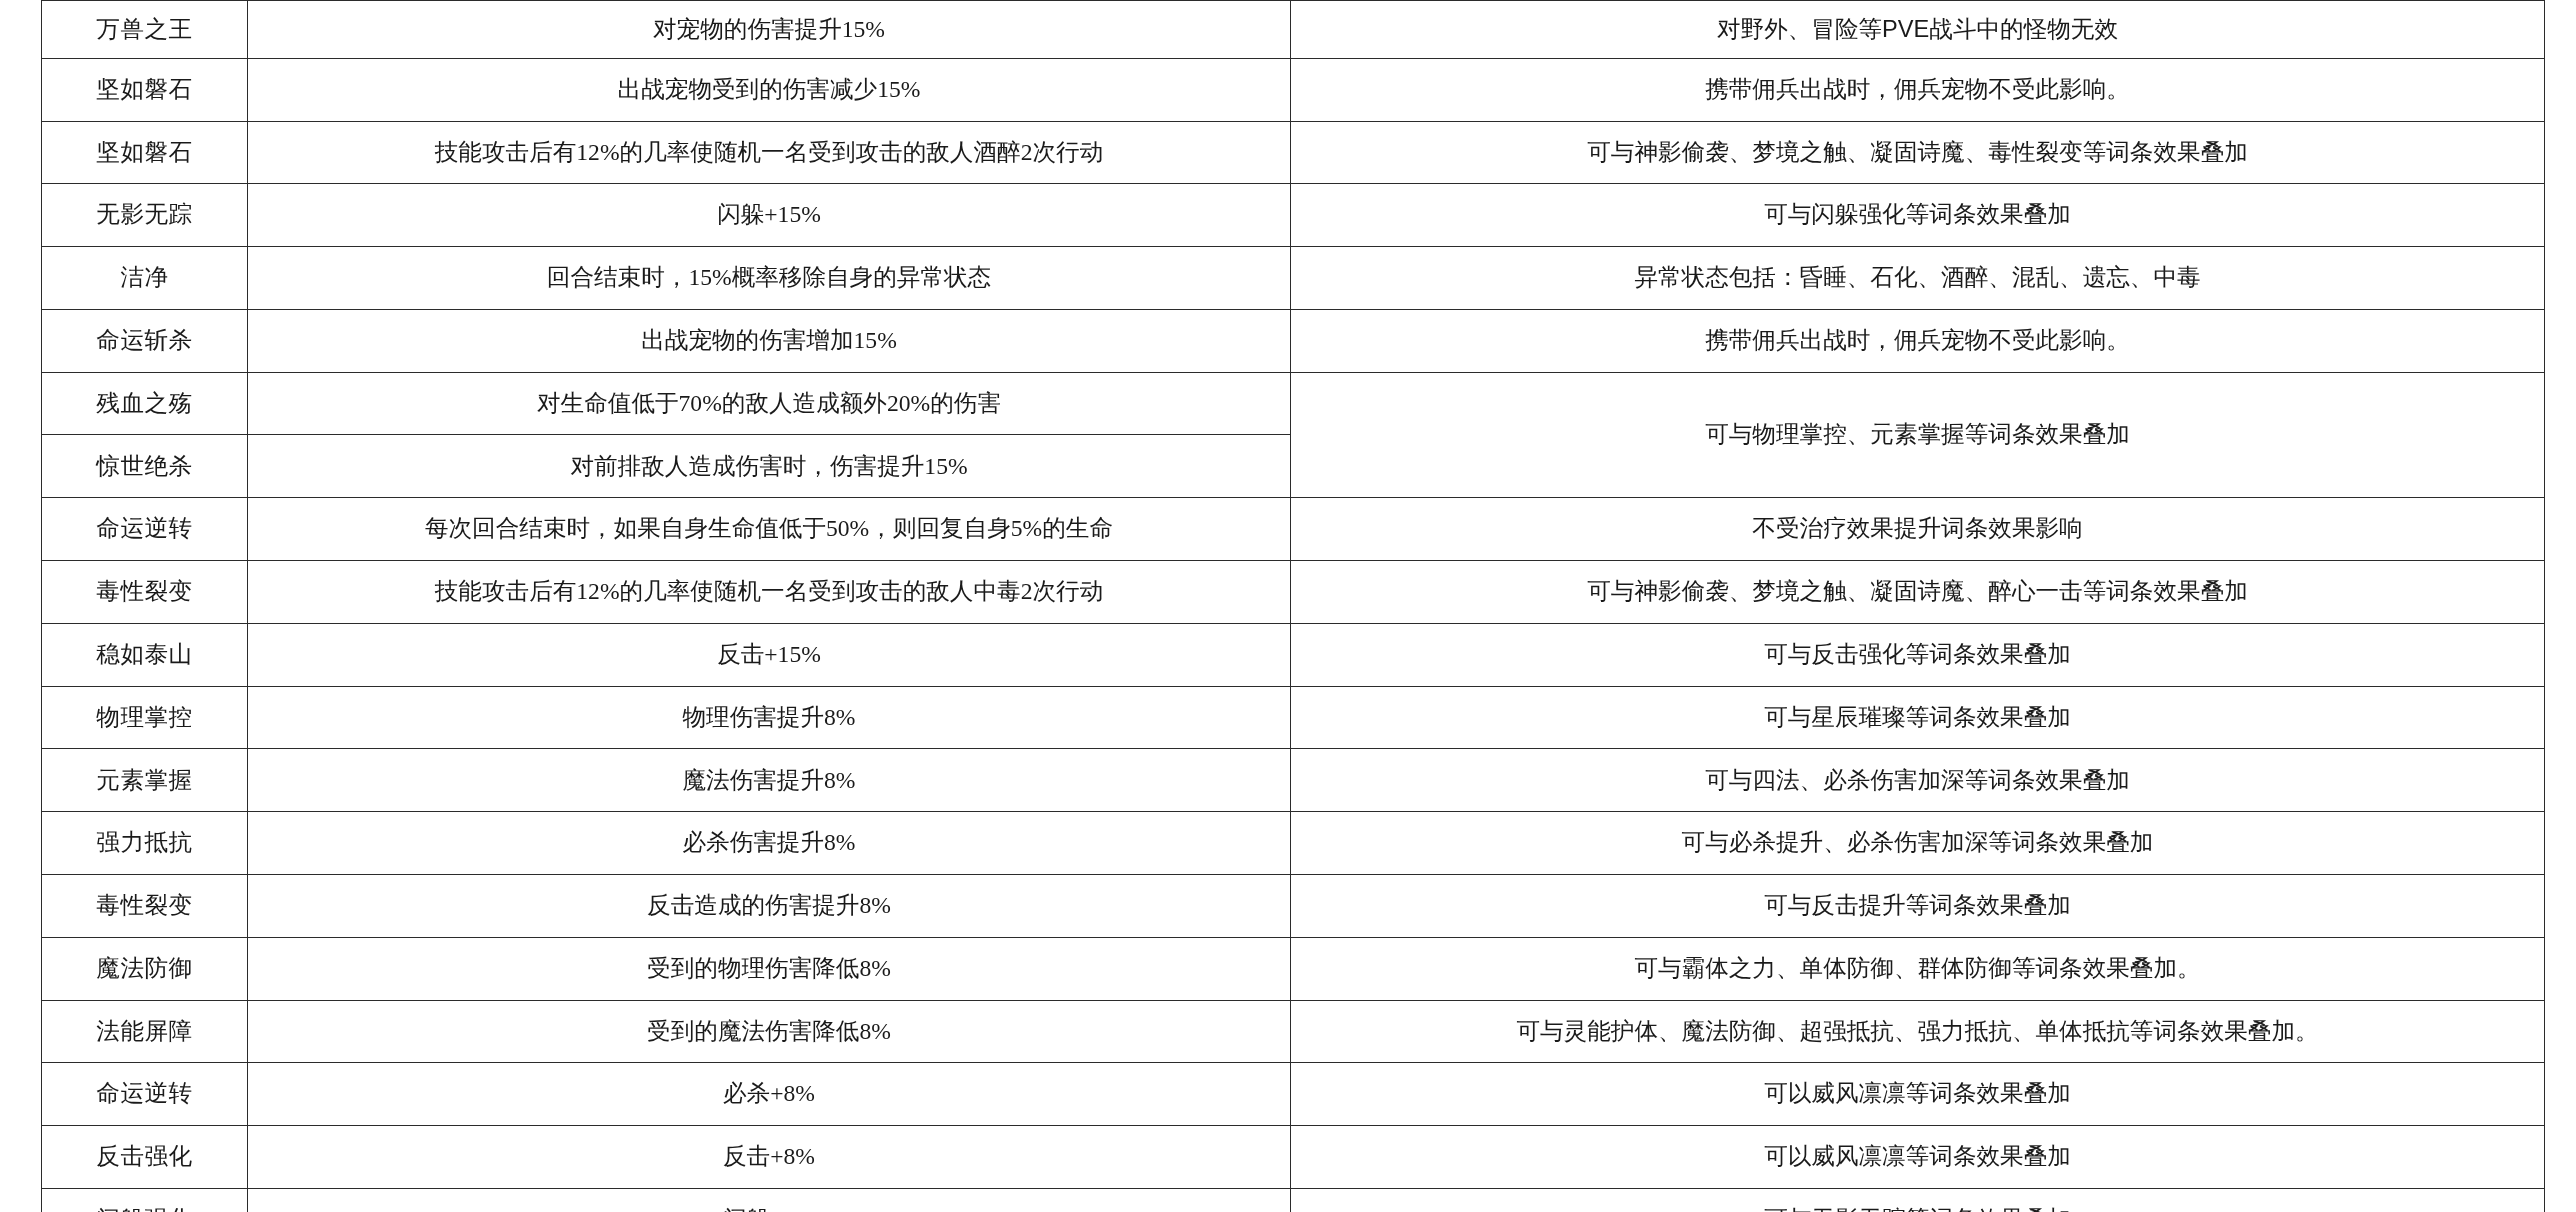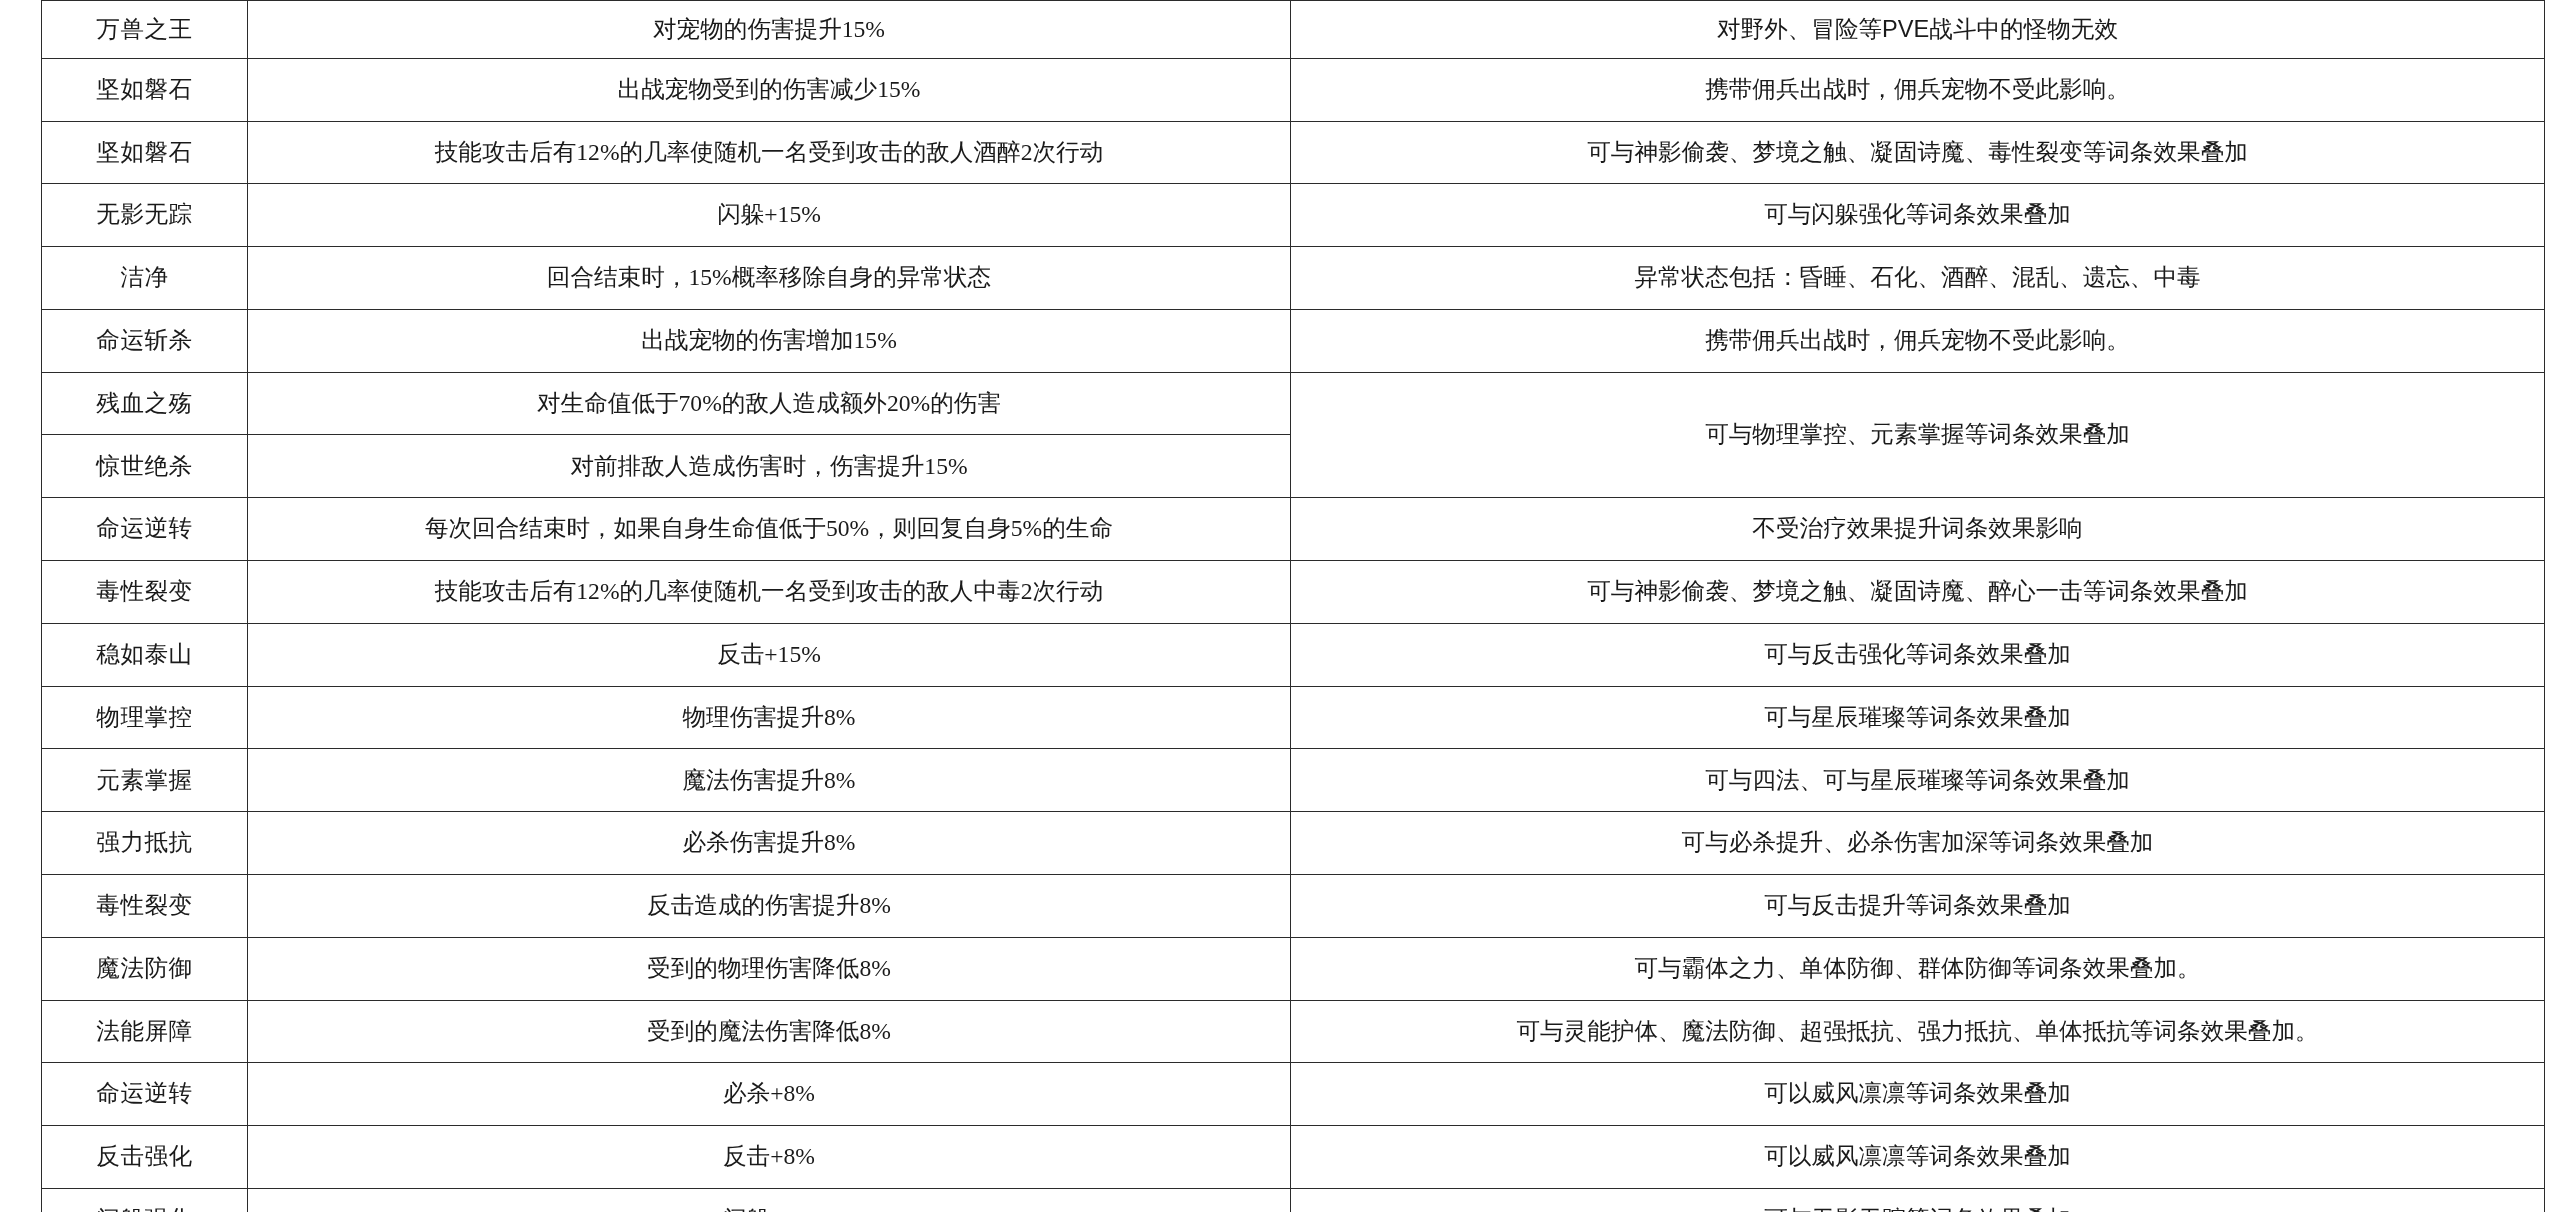--- a/index.html
+++ b/index.html
@@ -116,21 +116,21 @@
           <td class="cell-note">可与反击强化等词条效果叠加</td>
         </tr>
         <tr>
           <td class="cell-name">物理掌控</td>
           <td class="cell-effect">物理伤害提升8%</td>
           <td class="cell-note">可与星辰璀璨等词条效果叠加</td>
         </tr>
         <tr>
           <td class="cell-name">元素掌握</td>
           <td class="cell-effect">魔法伤害提升8%</td>
-          <td class="cell-note">可与四法、可与星辰璀璨等词条效果叠加</td>
+          <td class="cell-note">可与四法、必杀伤害加深等词条效果叠加</td>
         </tr>
         <tr>
           <td class="cell-name">强力抵抗</td>
           <td class="cell-effect">必杀伤害提升8%</td>
           <td class="cell-note">可与必杀提升、必杀伤害加深等词条效果叠加</td>
         </tr>
         <tr>
           <td class="cell-name">毒性裂变</td>
           <td class="cell-effect">反击造成的伤害提升8%</td>
           <td class="cell-note">可与反击提升等词条效果叠加</td>

